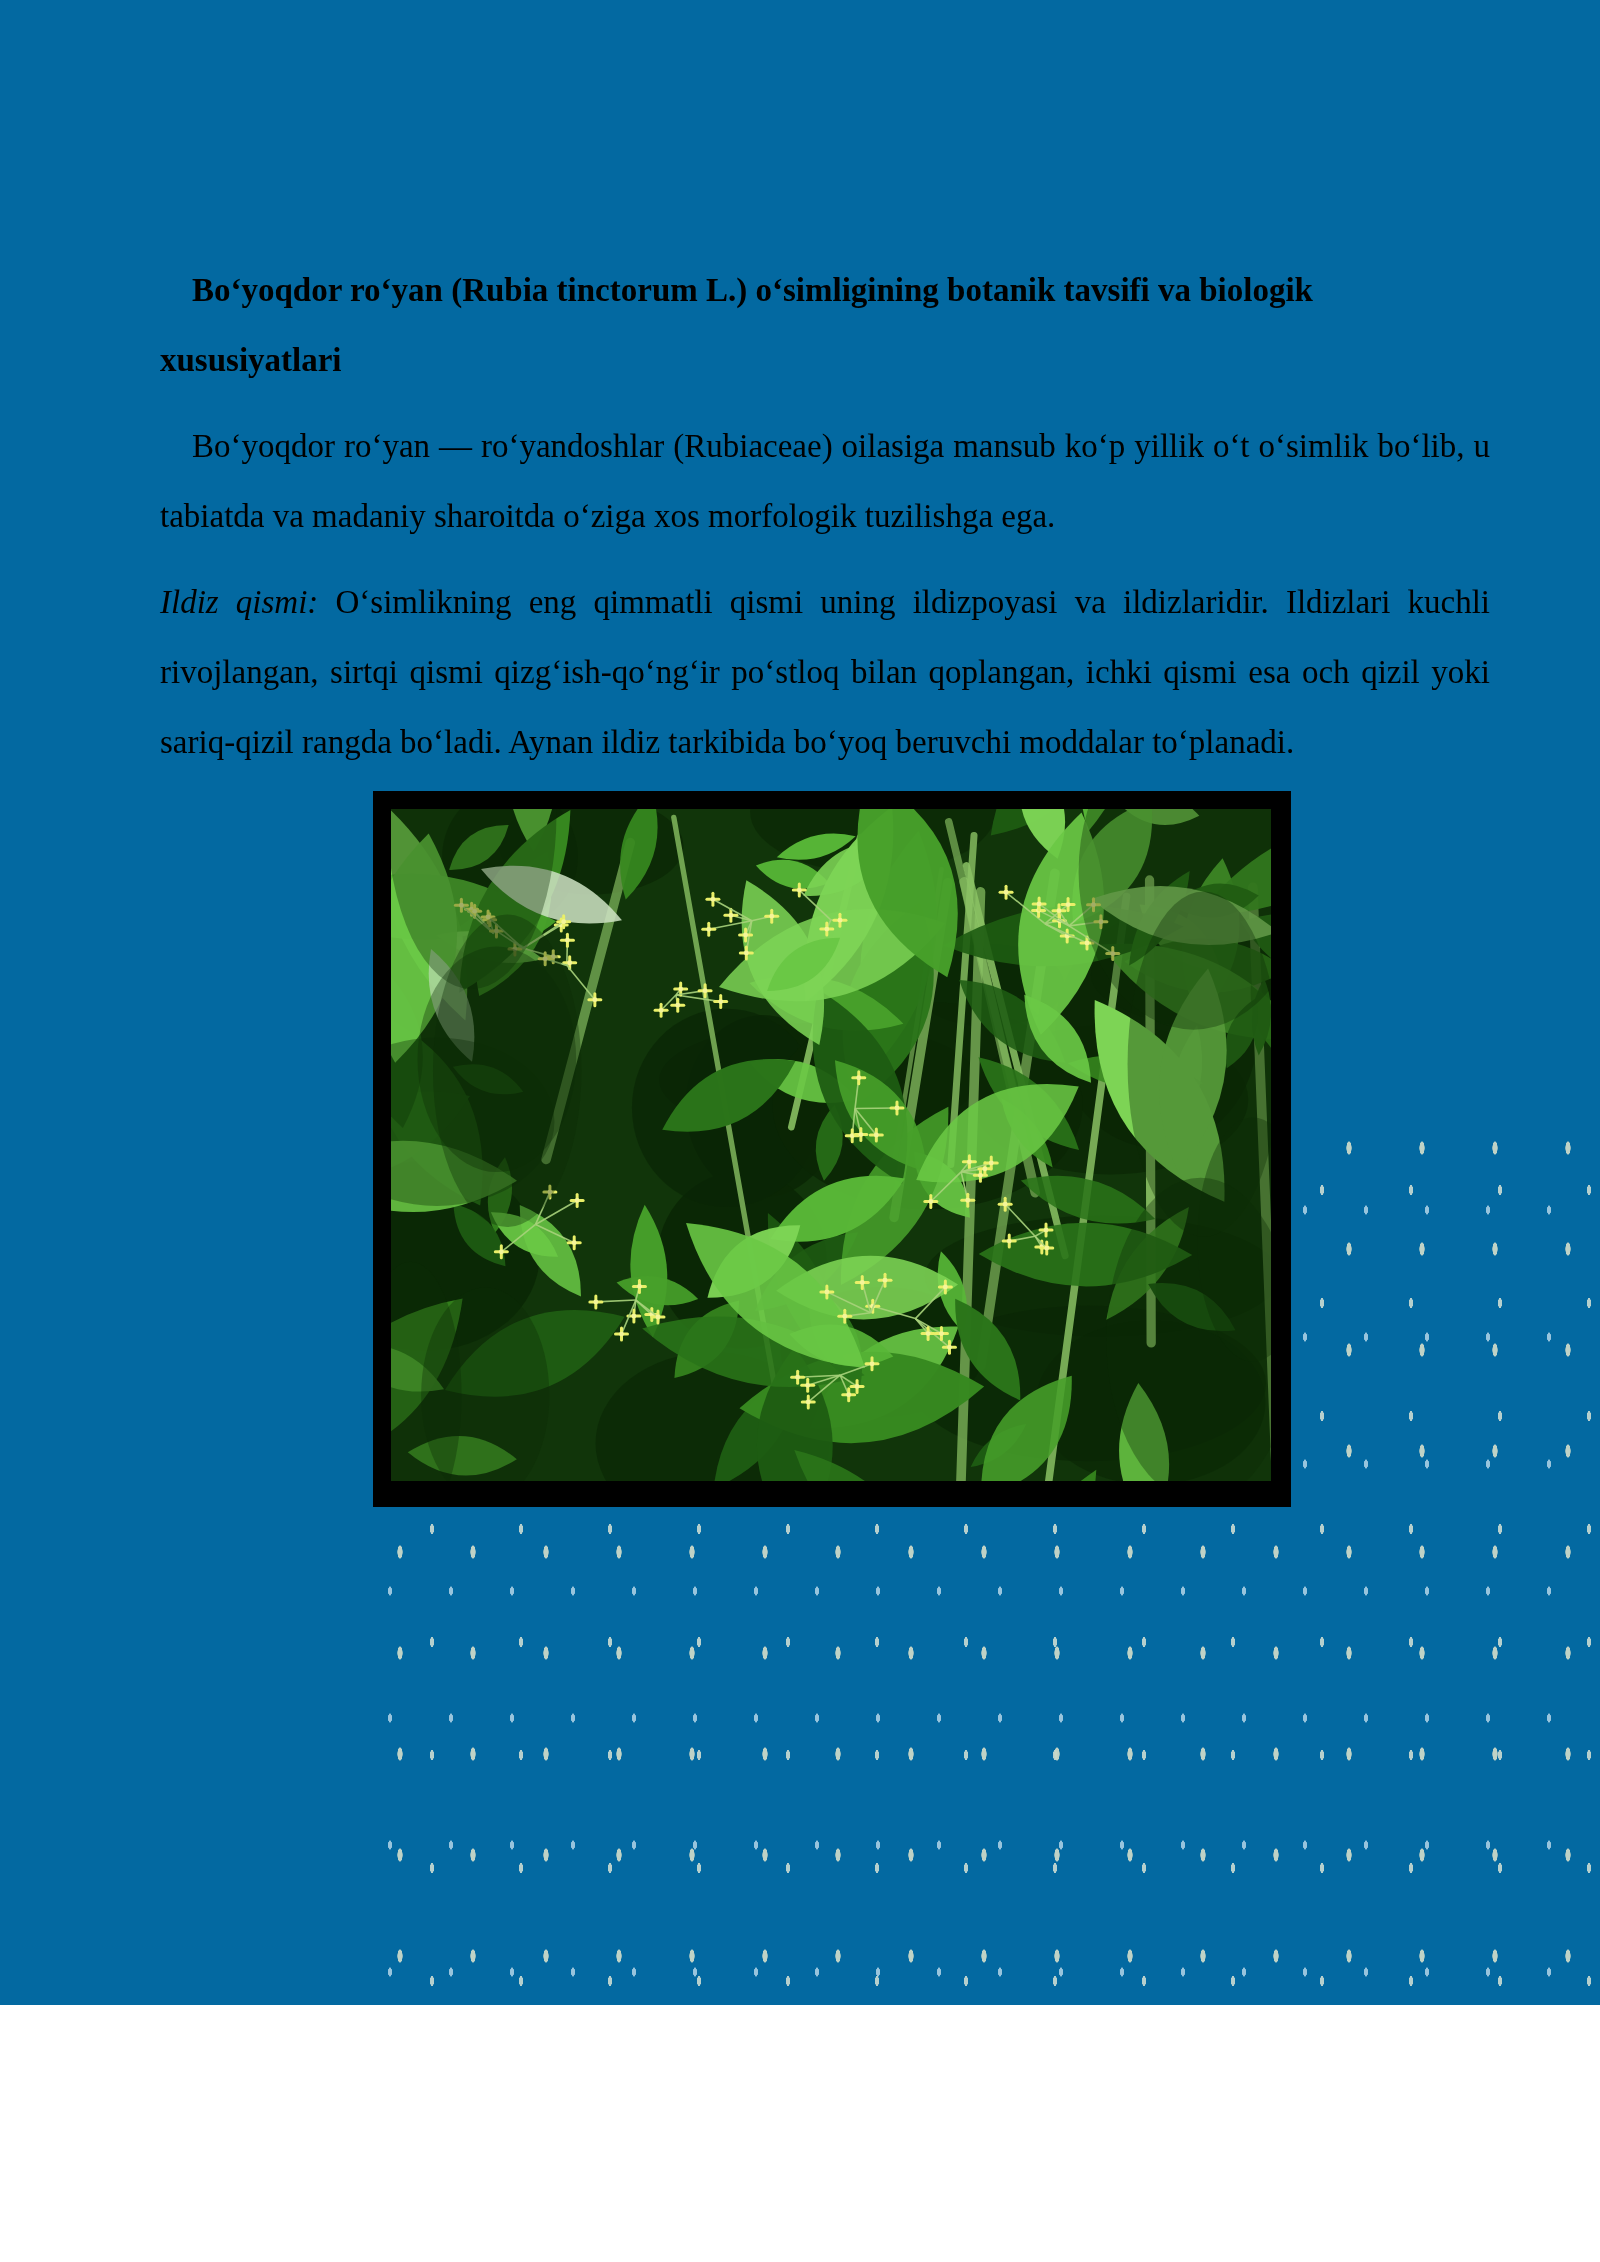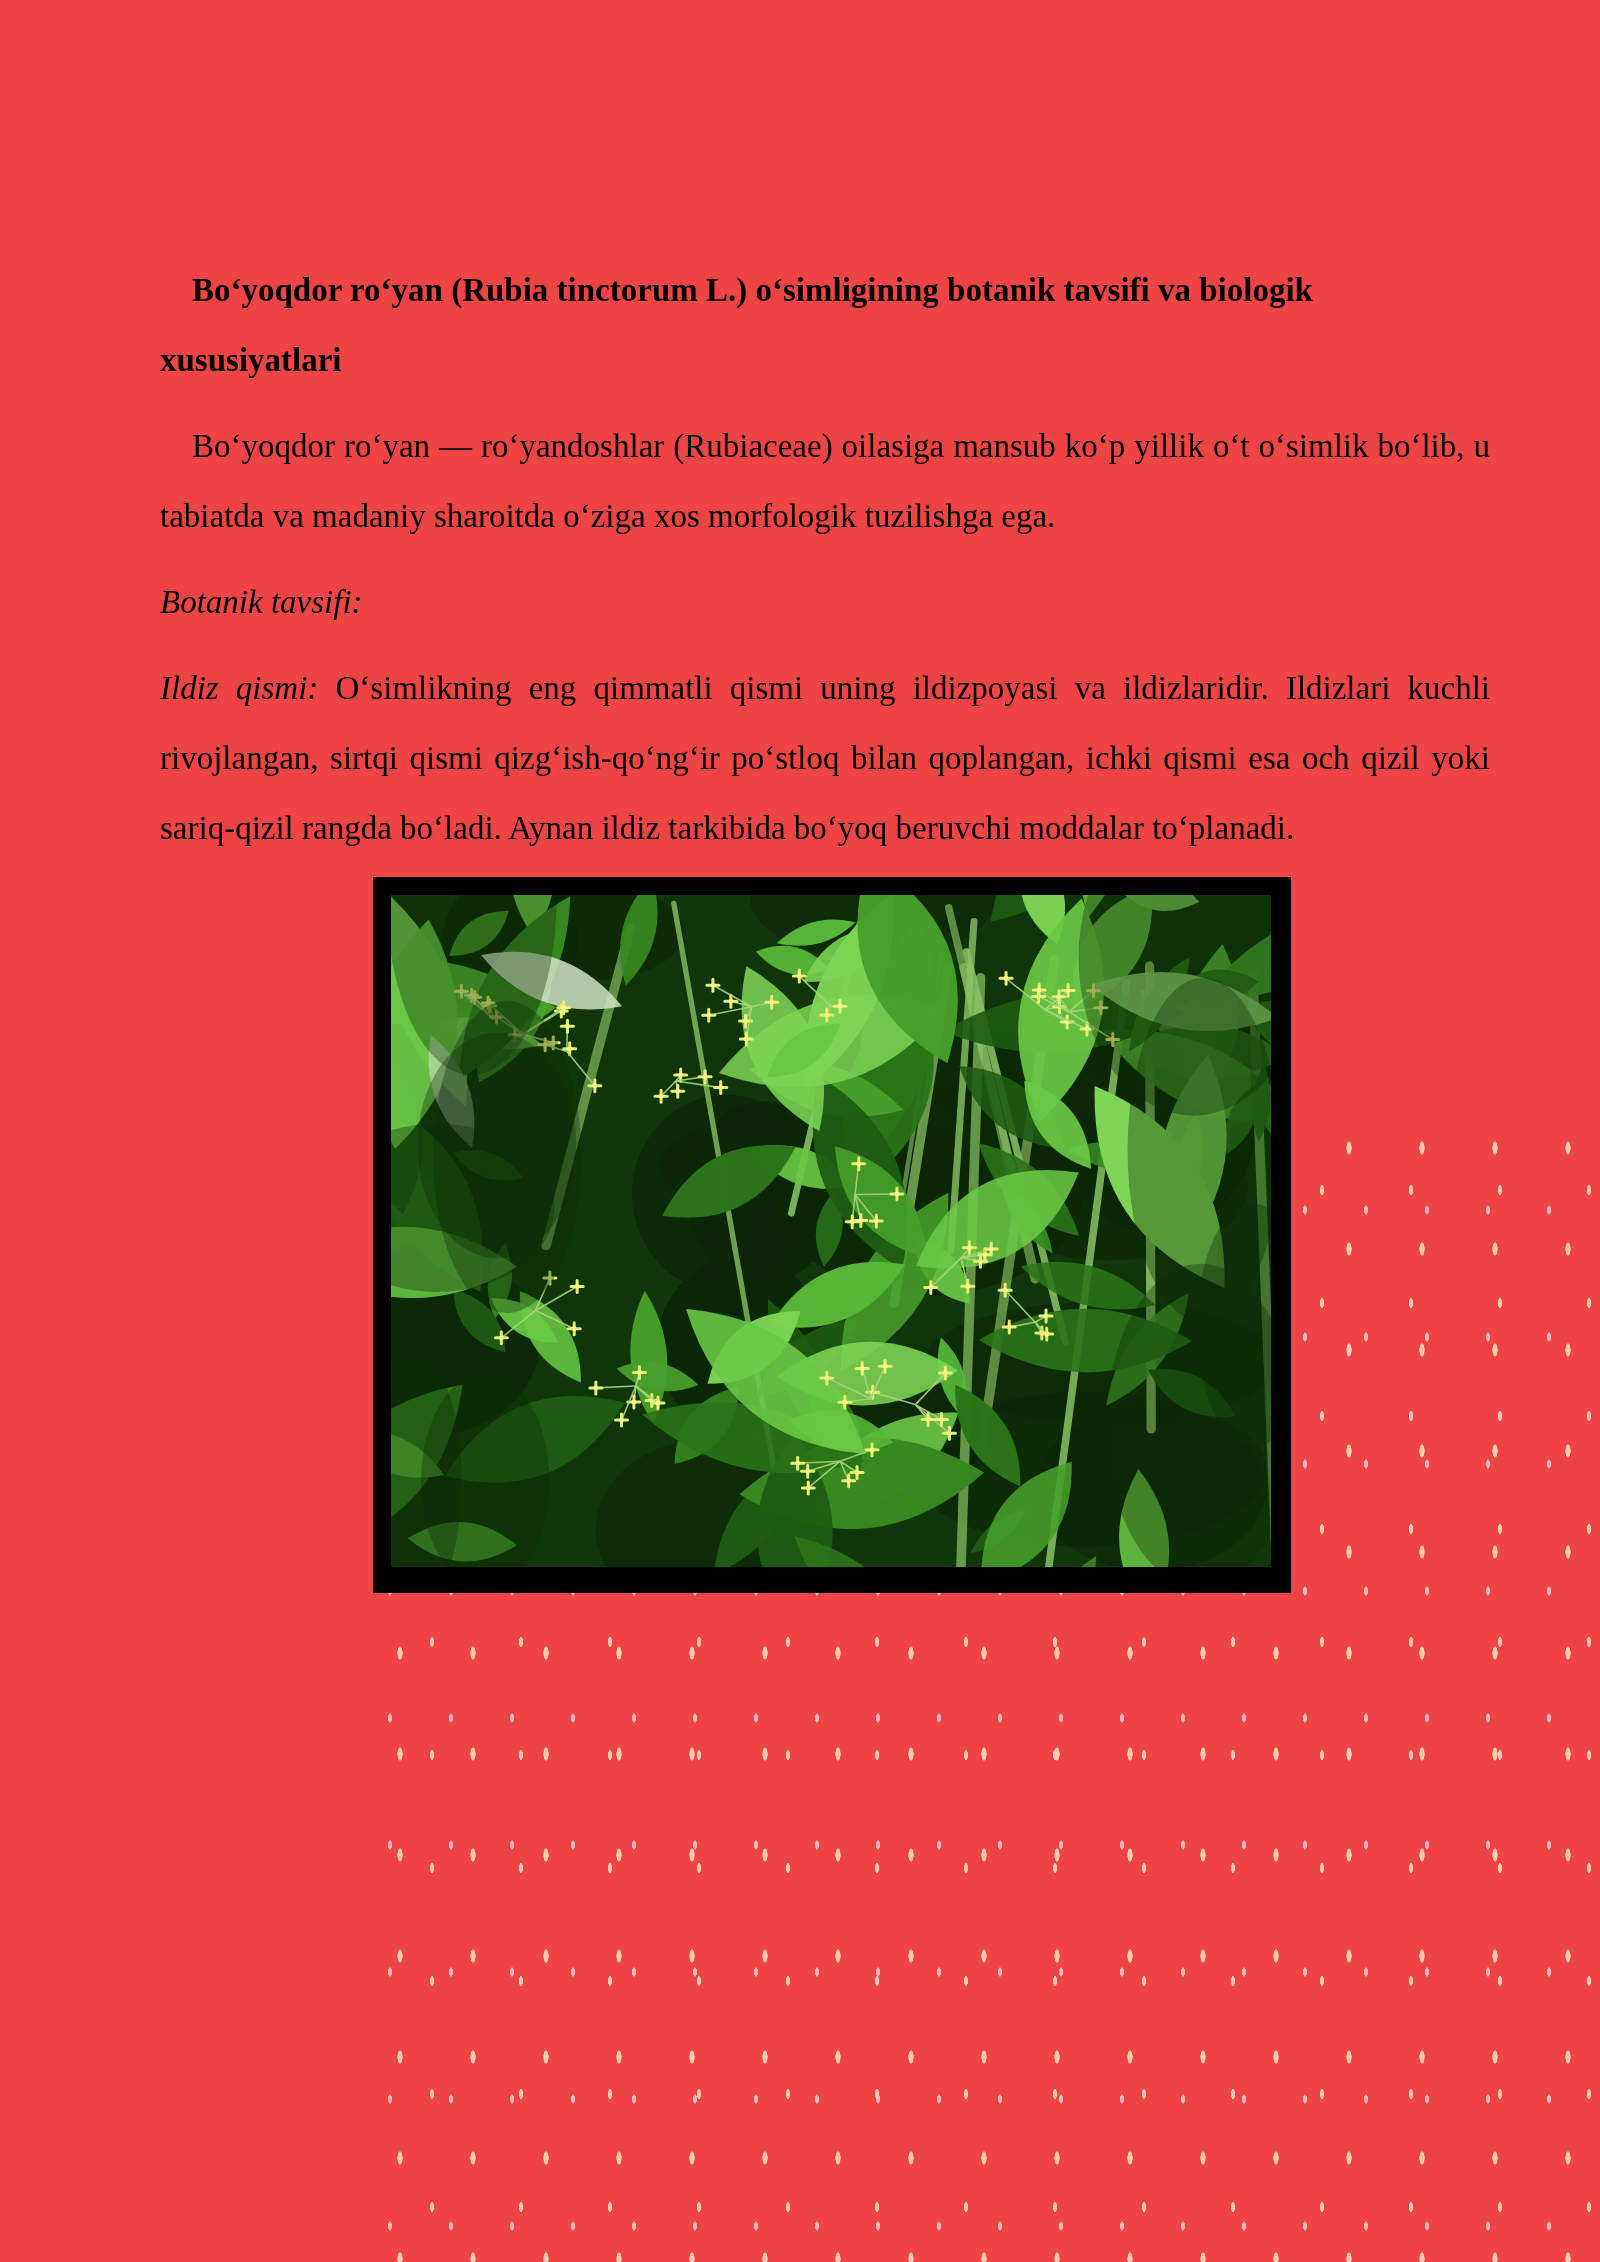--- a/index.html
+++ b/index.html
@@ -1,19 +1,19 @@
 <!DOCTYPE html>
 <html><head>
 <meta charset="utf-8">
 <style>
   html,body{margin:0;padding:0;background:#ffffff;}
   .page{
     position:relative;
-    width:1600px;height:2262px;
-    background:#ef4444;
+    width:1600px;height:2005px;
+    background:#0369a1;
     overflow:hidden;
     font-family:"Liberation Serif","DejaVu Serif",serif;
     color:#000000;
   }
   .content{
     position:relative;
     padding:255px 110px 0 160px;
     width:1330px;
     z-index:2;
   }
@@ -65,21 +65,20 @@
 <body>
 
 <div class="page">
 
   <div class="content">
 
     <h1 class="doc-title">Boʻyoqdor roʻyan (Rubia tinctorum L.) oʻsimligining botanik tavsifi va biologik xususiyatlari</h1>
 
     <p class="body-par indent mt">Boʻyoqdor roʻyan — roʻyandoshlar (Rubiaceae) oilasiga mansub koʻp yillik oʻt oʻsimlik boʻlib, u tabiatda va madaniy sharoitda oʻziga xos morfologik tuzilishga ega.</p>
 
-    <p class="body-par mt italic">Botanik tavsifi:</p>
 
     <p class="body-par mt"><span class="italic">Ildiz qismi:</span><span> Oʻsimlikning eng qimmatli qismi uning ildizpoyasi va ildizlaridir. Ildizlari kuchli rivojlangan, sirtqi qismi qizgʻish-qoʻngʻir poʻstloq bilan qoplangan, ichki qismi esa och qizil yoki sariq-qizil rangda boʻladi. Aynan ildiz tarkibida boʻyoq beruvchi moddalar toʻplanadi.</span></p>
 
 
     <div class="figure-frame">
       <svg class="plant-photo" id="plantPhoto" viewBox="0 0 880 672" xmlns="http://www.w3.org/2000/svg">
           <rect x="0" y="0" width="880" height="672" fill="#11350a"></rect>
           <ellipse cx="711.2000055942684" cy="467.2730715066535" rx="177.40287786228717" ry="60.68382264146759" fill="#0a2605" opacity="0.6303583234689936"></ellipse>
           <ellipse cx="718.8935712347243" cy="290.64232649032135" rx="138.39108470752421" ry="74.91822005944243" fill="#0a2605" opacity="0.753056073260054"></ellipse>
           <ellipse cx="597.3971751133898" cy="176.08248146627213" rx="75.88974953437678" ry="41.68895751316518" fill="#0a2605" opacity="0.8435589363070013"></ellipse>

